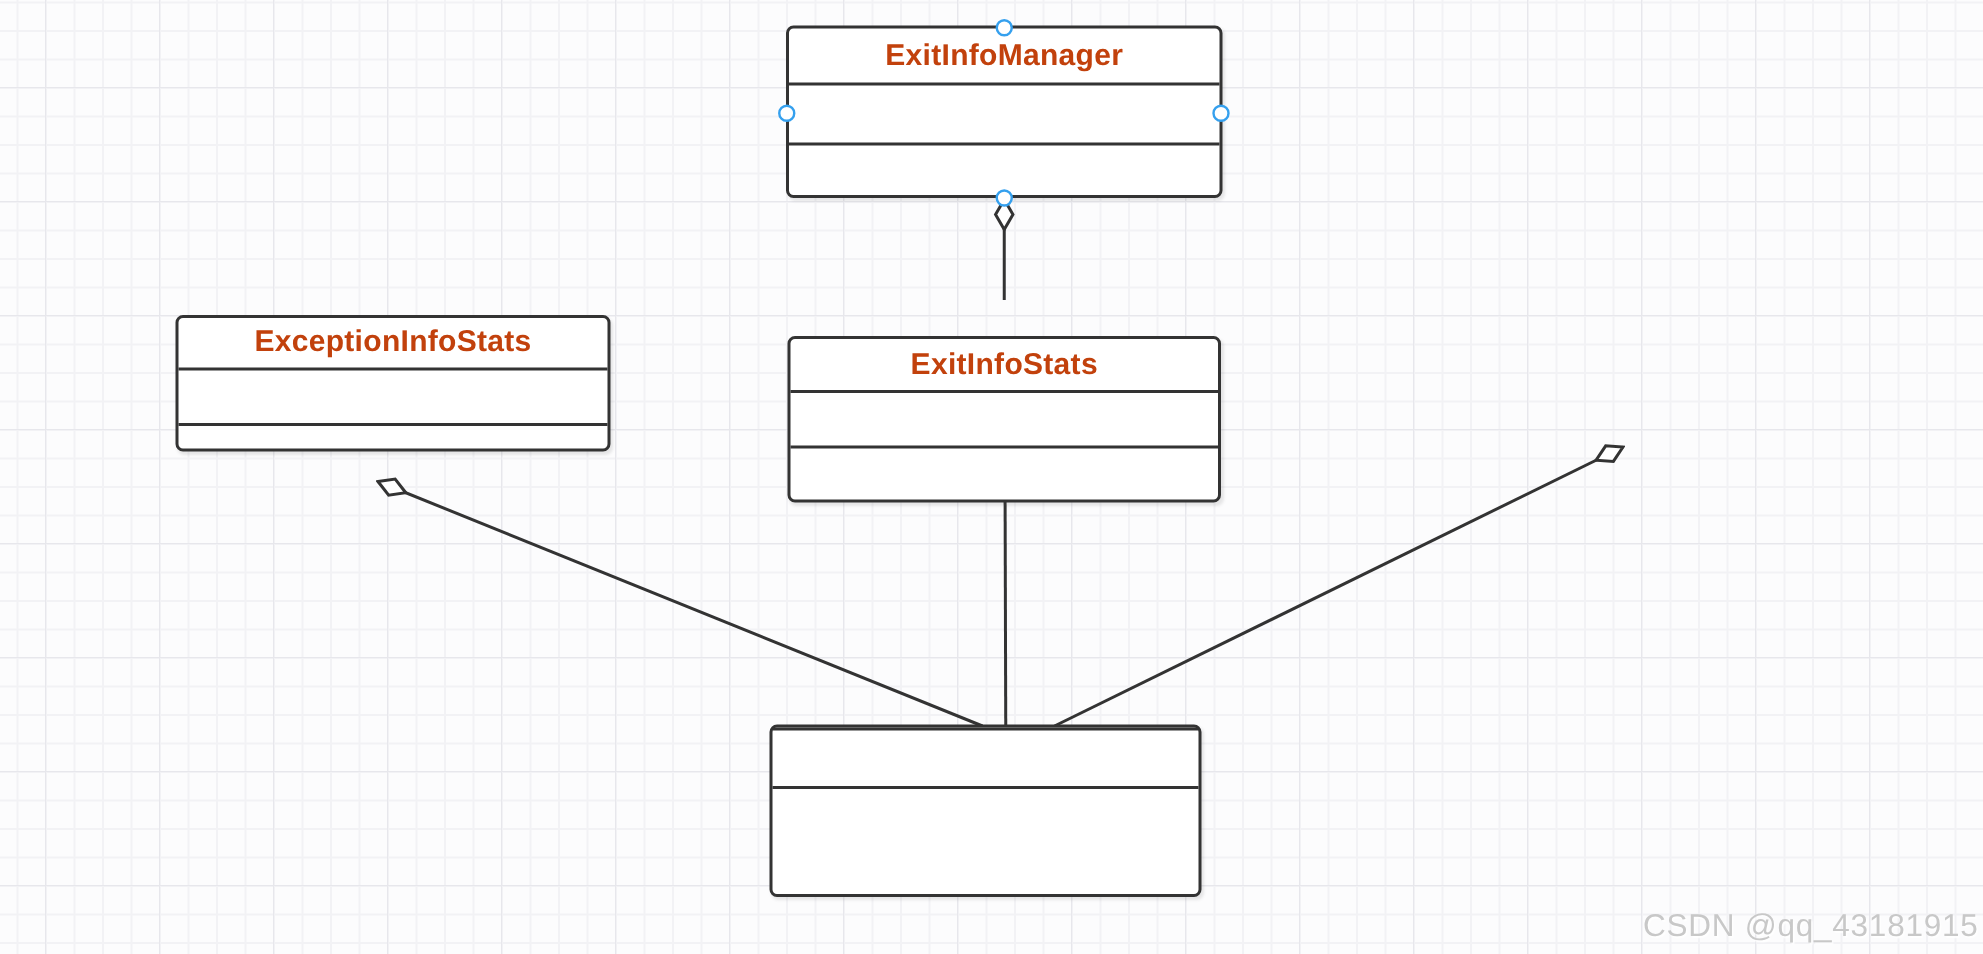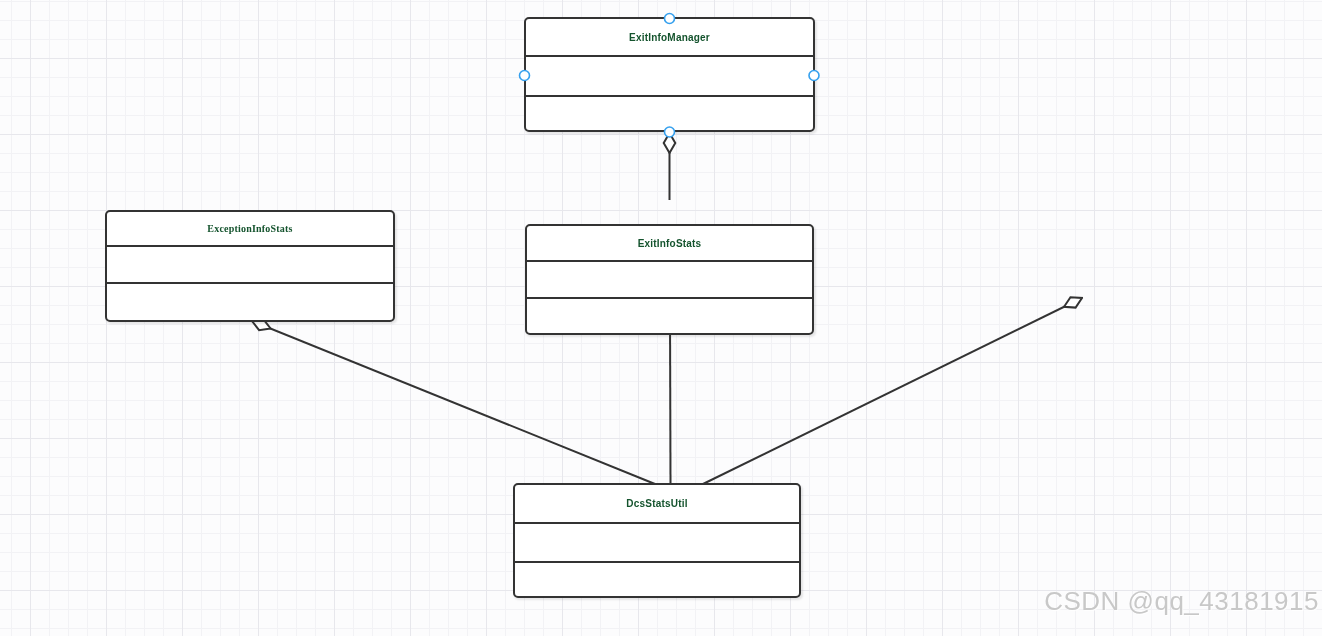--- a/index.html
+++ b/index.html
@@ -24,31 +24,31 @@
     position:absolute; z-index:2;
     box-sizing:border-box;
     background:#ffffff;
     border:2.5px solid #333333;
     border-radius:5px;
     box-shadow:1.5px 2px 2px rgba(80,80,80,0.13);
     display:flex; flex-direction:column;
   }
   .uml-title {
     display:flex; align-items:center; justify-content:center;
-    font-weight:bold; font-size:10px; color:#14532d;
+    font-weight:bold; font-size:20px; color:#c2410c;
     flex:0 0 auto; letter-spacing:0.2px;
   }
   .compartment { border-top:2px solid #333333; flex:0 0 auto; }
   .compartment.last { flex:1 1 auto; }
   .conn { stroke:#333333; stroke-width:2; }
   .conn-point { fill:#ffffff; stroke:#35a0ee; stroke-width:1.6; }
   .watermark {
     position:absolute; z-index:5;
-    right:3px; bottom:19px;
-    font-size:26px; color:#c8c8c8;
+    right:3px; bottom:6px;
+    font-size:21px; color:#c8c8c8;
     letter-spacing:0.5px;
     text-shadow:1px 1px 1px #ffffff;
     user-select:none;
   }
 </style>
 </head>
 <body>
 
 <div class="canvas">
 
@@ -69,29 +69,28 @@
     <div class="compartment" style="height:38px"></div>
     <div class="compartment last"></div>
   </div>
 
   <div class="uml-class" style="left:525px; top:200px; width:289px; height:111px;margin-top:24px;">
     <div class="uml-title" style="height:34px">ExitInfoStats</div>
     <div class="compartment" style="height:35px"></div>
     <div class="compartment last"></div>
   </div>
 
-  <div class="uml-class" style="left:105px; top:210px; width:290px; height:112px;font-family:Liberation Serif, serif;">
+  <div class="uml-class" style="left:117px; top:210px; width:290px; height:91px;">
     <div class="uml-title" style="height:33px">ExceptionInfoStats</div>
     <div class="compartment" style="height:35px"></div>
     <div class="compartment last"></div>
   </div>
 
 
   <div class="uml-class" style="left:513px; top:483px; width:288px; height:115px;">
-    <div class="uml-title" style="height:37px">DcsStatsUtil</div>
     <div class="compartment" style="height:37px"></div>
     <div class="compartment last"></div>
   </div>
 
   <svg id="points-layer" class="layer" width="1322" height="636">
     <circle class="conn-point" cx="669.5" cy="18.5" r="5"></circle>
     <circle class="conn-point" cx="524.5" cy="75.5" r="5"></circle>
     <circle class="conn-point" cx="814" cy="75.5" r="5"></circle>
     <circle class="conn-point" cx="669.5" cy="132" r="5"></circle>
   </svg>

